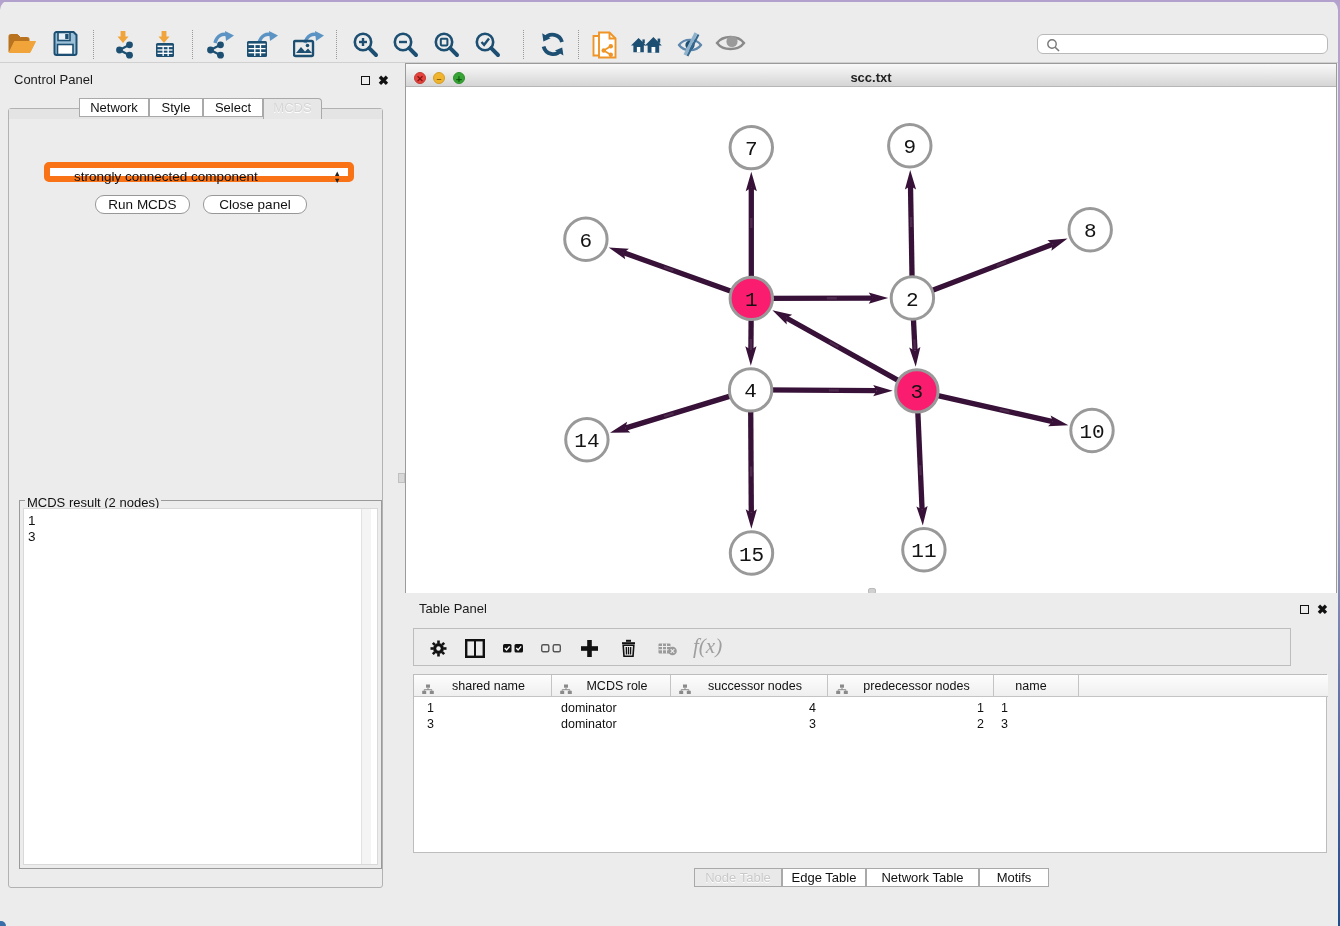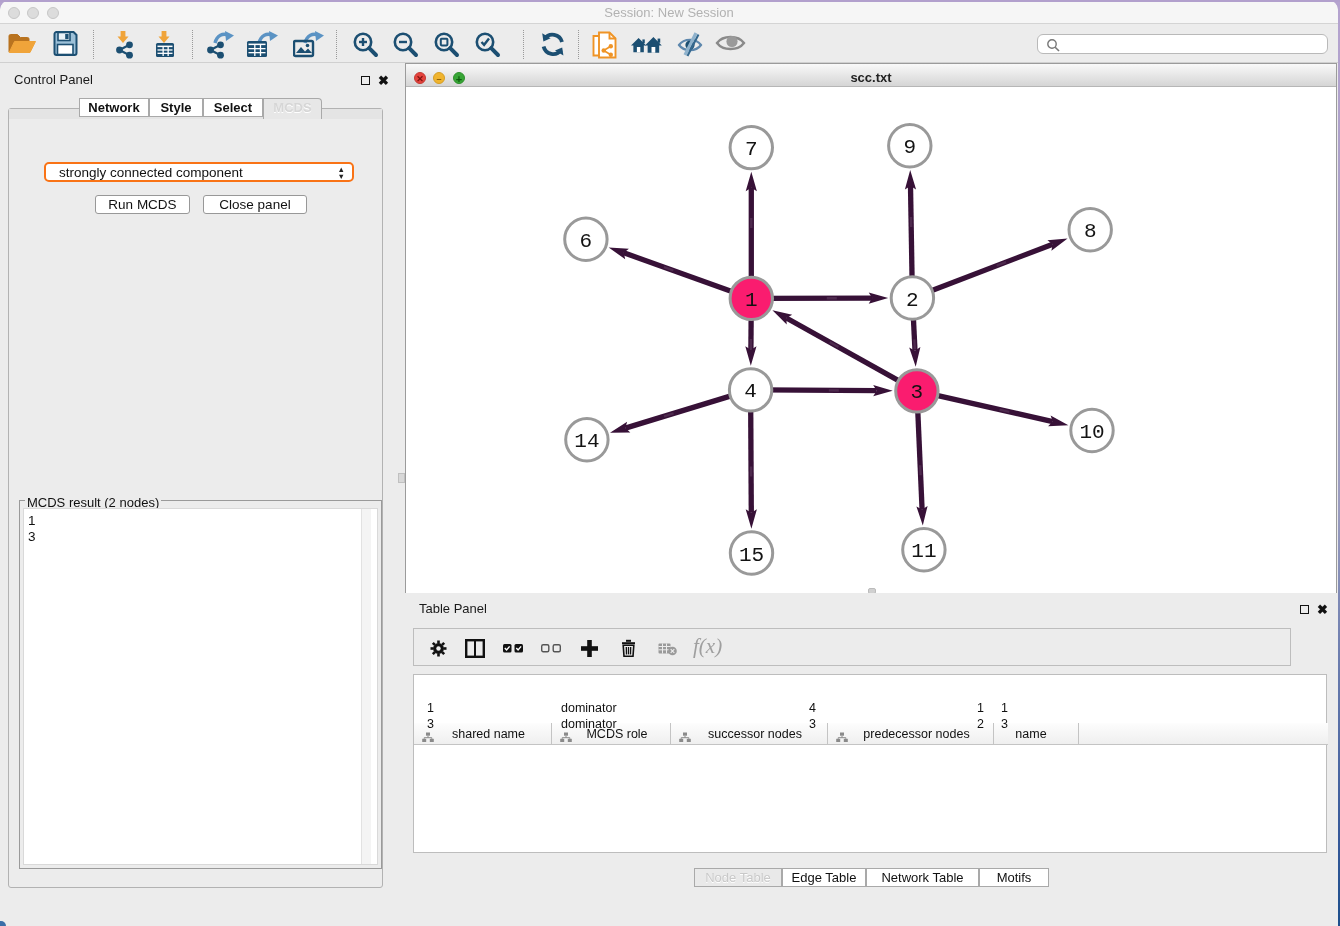--- a/index.html
+++ b/index.html
@@ -23,31 +23,31 @@
 #searchbox { position:absolute; left:1037px; top:9px; width:291px; height:20px;
   background:#fff; border:1px solid #b9b9b9; border-radius:6px; }
 #searchbox svg { position:absolute; left:8px; top:3px; }
 
 #cpanel { position:absolute; left:0; top:63px; width:391px; height:828px; background:#ececec; }
 #cpanel-h { position:absolute; left:14px; top:9px; font-size:13px; color:#1a1a1a; }
 .winbtns { position:absolute; top:9px; font-size:12px; color:#111; }
 .sqbtn { display:inline-block; width:9px; height:9px; border:1.5px solid #111; margin-right:8px; }
 .xbtn { font-weight:bold; font-size:13px; }
 .tab { position:absolute; top:35px; height:19px; z-index:3; background:#fff; border:1px solid #a9a9a9;
-  font-size:13px; text-align:center; line-height:18px; color:#111;font-weight:bold; }
+  font-size:13px; text-align:center; line-height:18px; color:#111; }
 .tab.sel { background:#e7e7e7; height:21px; color:#d6d6d6; text-shadow:0 1px 0 #fff; border-bottom:none; border-radius:0 4px 0 0; }
 #cpanel-pane { position:absolute; left:8px; top:45px; width:375px; height:780px;
   background:#ececec; border:1px solid #b2b2b2; border-radius:3px; }
 #cpanel-pane .topstrip { position:absolute; left:0; top:0; width:100%; height:10px; background:#e4e4e4; }
 #opt-label { position:absolute; left:0; top:31px; width:100%; text-align:center; font-size:13.5px; color:#1a1a1a; }
 #dropdown { position:absolute; left:35px; top:53px; width:310px; height:20px; background:#fff;
-  border:2px solid #f97316; border-radius:5px; font-size:13.5px; color:#111; line-height:18px; padding-left:13px; }
+  border:6px solid #f97316; border-radius:5px; font-size:13.5px; color:#111; line-height:18px; padding-left:24px; }
 #dropdown .chev { position:absolute; right:7px; top:2px; font-size:7.5px; line-height:7px; color:#222; }
 .btn { position:absolute; top:86px; height:19px; background:#fff; border:1px solid #989898;
-  border-radius:3px; font-size:13.5px; color:#111; text-align:center; line-height:17px; }
+  border-radius:9px; font-size:13.5px; color:#111; text-align:center; line-height:17px; }
 
 #fieldset { position:absolute; left:10px; top:391px; width:363px; height:369px;
   border:1px solid #9a9a9a; }
 #fieldset legend { position:absolute; left:5px; top:-6px; background:#ececec; font-size:13px; color:#111; padding:0 2px; }
 #fs-inner { position:absolute; left:3px; top:7px; width:355px; height:357px; background:#fff;
   border:1px solid #d9d9d9; font-size:13.5px; color:#111; line-height:16px; padding:4px 0 0 4px; }
 #fs-scroll { position:absolute; right:6px; top:0px; width:10px; height:355px; background:#f4f4f4;
   border-left:1px solid #e2e2e2; }
 
 #netwin { position:absolute; left:405px; top:63px; width:932px; height:530px;
@@ -62,21 +62,21 @@
 #div-thumb { position:absolute; left:398px; top:473px; width:7px; height:10px; background:#d8d8d8; border:1px solid #c0c0c0; }
 
 #tpanel { position:absolute; left:405px; top:593px; width:933px; height:298px; background:#ececec; }
 #tpanel-h { position:absolute; left:14px; top:8px; font-size:13px; color:#1a1a1a; }
 #ttoolbar { position:absolute; left:8px; top:35px; width:878px; height:38px; background:#ececec;
   border:1px solid #bdbdbd; }
 #ttable { position:absolute; left:8px; top:81px; width:914px; height:179px; background:#fff;
   border:1px solid #bdbdbd; }
 .th { position:absolute; top:0; height:22px; background:linear-gradient(#fdfdfd,#efefef);
   border-right:1px solid #c4c4c4; border-bottom:1px solid #c4c4c4; font-size:12.5px; color:#111;
-  text-align:center; line-height:22px;margin-top:48px; }
+  text-align:center; line-height:22px; }
 .th .hic { position:absolute; left:8px; top:5px; }
 .th .hlabel { display:block; padding-left:12px; }
 .th .hlabel.noicon { padding-left:0; padding-right:10px; }
 .td { position:absolute; font-size:12.5px; color:#111; height:16px; line-height:16px; }
 .btab { position:absolute; top:275px; height:19px; background:#fff; border:1px solid #a9a9a9;
   font-size:13px; color:#111; text-align:center; line-height:18px; }
 .btab.sel { background:#e9e9e9; color:#c9c9c9; text-shadow:0 1px 0 #fff; }
 
 #statusbar { position:absolute; left:0; top:890px; width:1338px; height:36px;
   background:#ececec; border-top:1px solid #d2d2d2; }
@@ -85,26 +85,20 @@
 #membtn { position:absolute; left:1255px; top:6px; width:74px; height:24px; background:#f7f7f7;
   border:1px solid #ababab; font-size:12.5px; color:#111; line-height:22px; text-align:center; padding-left:14px; }
 #memdot { position:absolute; left:7px; top:6px; width:11px; height:11px; border-radius:50%; background:#1e9e3e; }
 #bluedot { position:absolute; left:-4px; top:921px; width:10px; height:10px; border-radius:50%; background:#3a6ea8; }
 #topstrip { position:absolute; left:0; top:0; width:1340px; height:2px; background:#b2a0cd; z-index:20; }
 </style></head>
 <body>
 <div id="rightstrip"></div>
 <div id="topstrip"></div>
 <div id="app">
-  <div id="titlebar">
-    <div class="tbtn" style="left:8px"></div>
-    <div class="tbtn" style="left:27px"></div>
-    <div class="tbtn" style="left:47px"></div>
-    <div id="title-text">Session: New Session</div>
-  </div>
   <div id="toolbar">
     <div class="ticon" style="left:8px"><svg width="29" height="27" viewBox="0 0 29 27">
 <path d="M1 21 V5 a1.5 1.5 0 0 1 1.5-1.5 h7 l3 3 h7 a1.5 1.5 0 0 1 1.5 1.5 v3" fill="#b9731f" stroke="#b9731f" stroke-width="1"></path>
 <path d="M1.2 21.5 L6.5 10.5 h21 L22 21.5 z" fill="#f0a43a" stroke="#f0a43a"></path>
 </svg></div>
     <div class="ticon" style="left:53px"><svg width="25" height="25" viewBox="0 0 25 25">
 <path d="M1.5 3 a2 2 0 0 1 2-2 h17 l3 3 v18 a2 2 0 0 1 -2 2 h-18 a2 2 0 0 1 -2-2 z" fill="#9cc0d8" stroke="#1c4f72" stroke-width="2"></path>
 <rect x="5" y="1.5" width="12" height="8" fill="#e9f1f6" stroke="#1c4f72" stroke-width="1.6"></rect>
 <rect x="12.2" y="3" width="3.4" height="5" fill="#1c4f72"></rect>
 <rect x="4.5" y="13.5" width="15.5" height="10" fill="#fff" stroke="#1c4f72" stroke-width="1.6"></rect>

